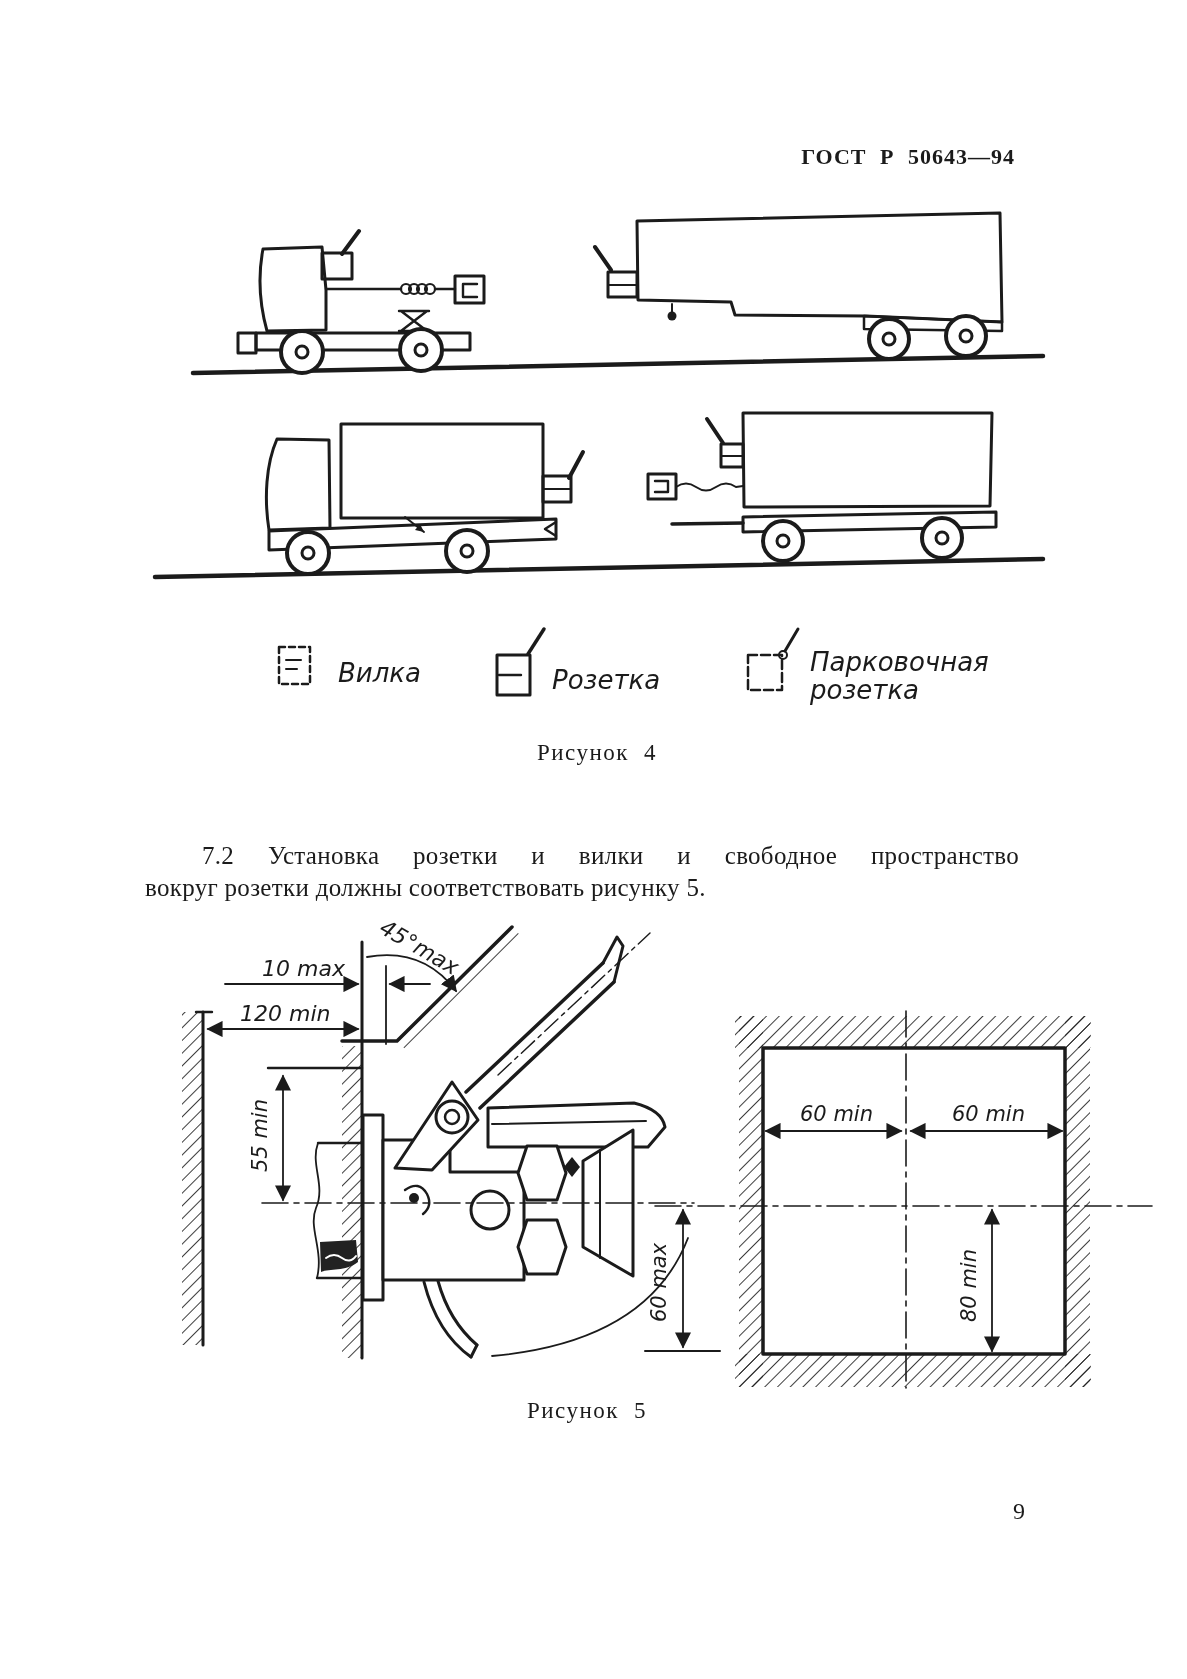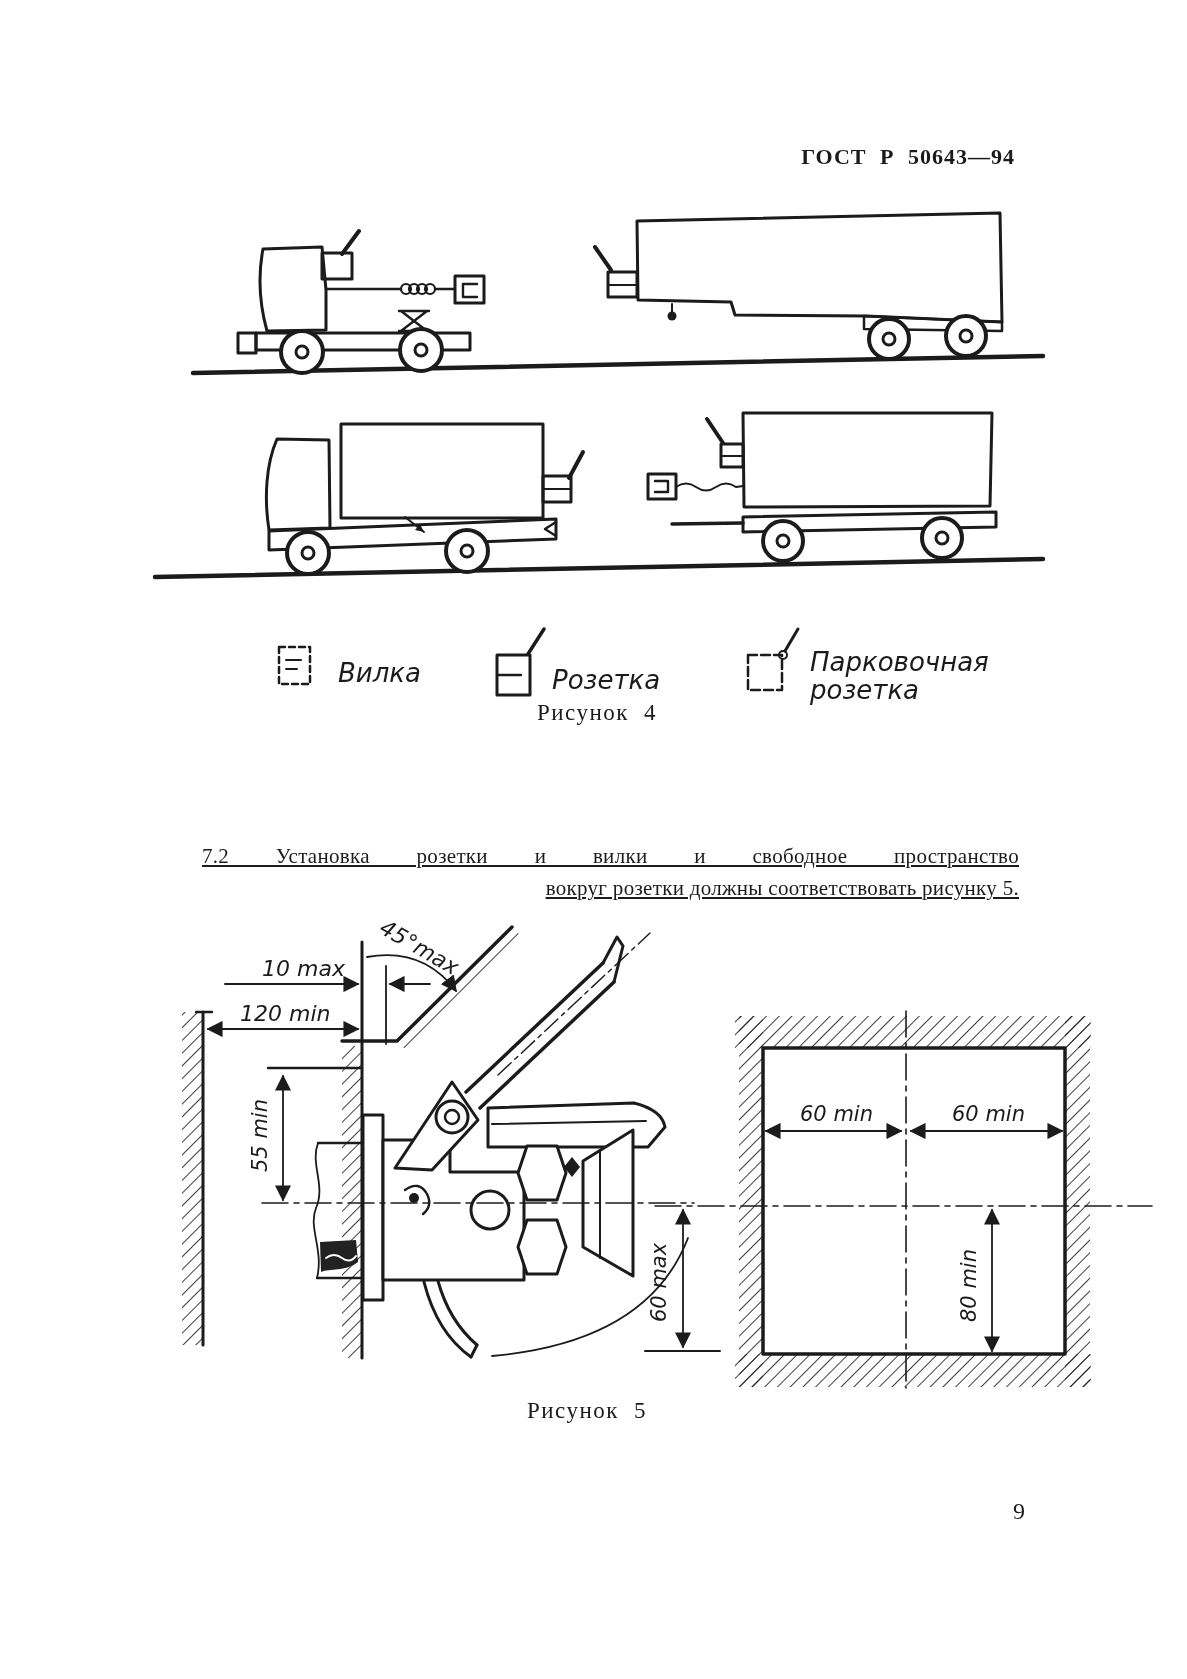--- a/index.html
+++ b/index.html
@@ -1,27 +1,27 @@
 <!DOCTYPE html>
 <html><head>
 <meta charset="utf-8">
 <style>
   html,body{margin:0;padding:0;background:#9a9a9a;}
   .page{position:relative;width:1187px;height:1679px;background:#ffffff;margin:0 auto;
         font-family:"Liberation Serif",serif;color:#1b1b1b;overflow:hidden;}
   .hdr{position:absolute;left:713px;top:120px;width:302px;text-align:right;
        font-size:22px;font-weight:bold;letter-spacing:1px;word-spacing:7px;margin-top:24px;}
   .cap{position:absolute;width:300px;text-align:center;font-size:23px;letter-spacing:1.5px;word-spacing:8px;}
-  .cap4{left:447px;top:700px;text-align:center;}
+  .cap4{left:447px;top:740px;text-align:center;}
   .cap5{left:437px;top:1398px;}
   .pgnum{position:absolute;left:955px;top:1498px;width:70px;text-align:right;font-size:24px;}
-  .para{position:absolute;left:145px;top:840px;width:874px;font-size:21px;line-height:32px;
-        letter-spacing:0.3px;text-decoration:underline;}
+  .para{position:absolute;left:145px;top:840px;width:874px;font-size:25px;line-height:32px;
+        letter-spacing:0.3px;}
   .para .l1{text-align:justify;text-align-last:justify;padding-left:57px;}
-  .para .l2{text-align:right;margin-left:12px;}
+  .para .l2{text-align:left;}
   svg{position:absolute;}
   svg text{fill:#1b1b1b;}
   .dim{font:italic 21px "DejaVu Sans",sans-serif;}
   .dimb{font:italic 22px "DejaVu Sans",sans-serif;}
   .leg{font:italic 26px "DejaVu Sans",sans-serif;}
   .cl{stroke:#1b1b1b;stroke-width:1.6;stroke-dasharray:26 6 5 6;fill:none;}
   .cl2{stroke:#1b1b1b;stroke-width:1.4;stroke-dasharray:18 5 4 5;fill:none;}
 </style>
 </head>
 <body>

